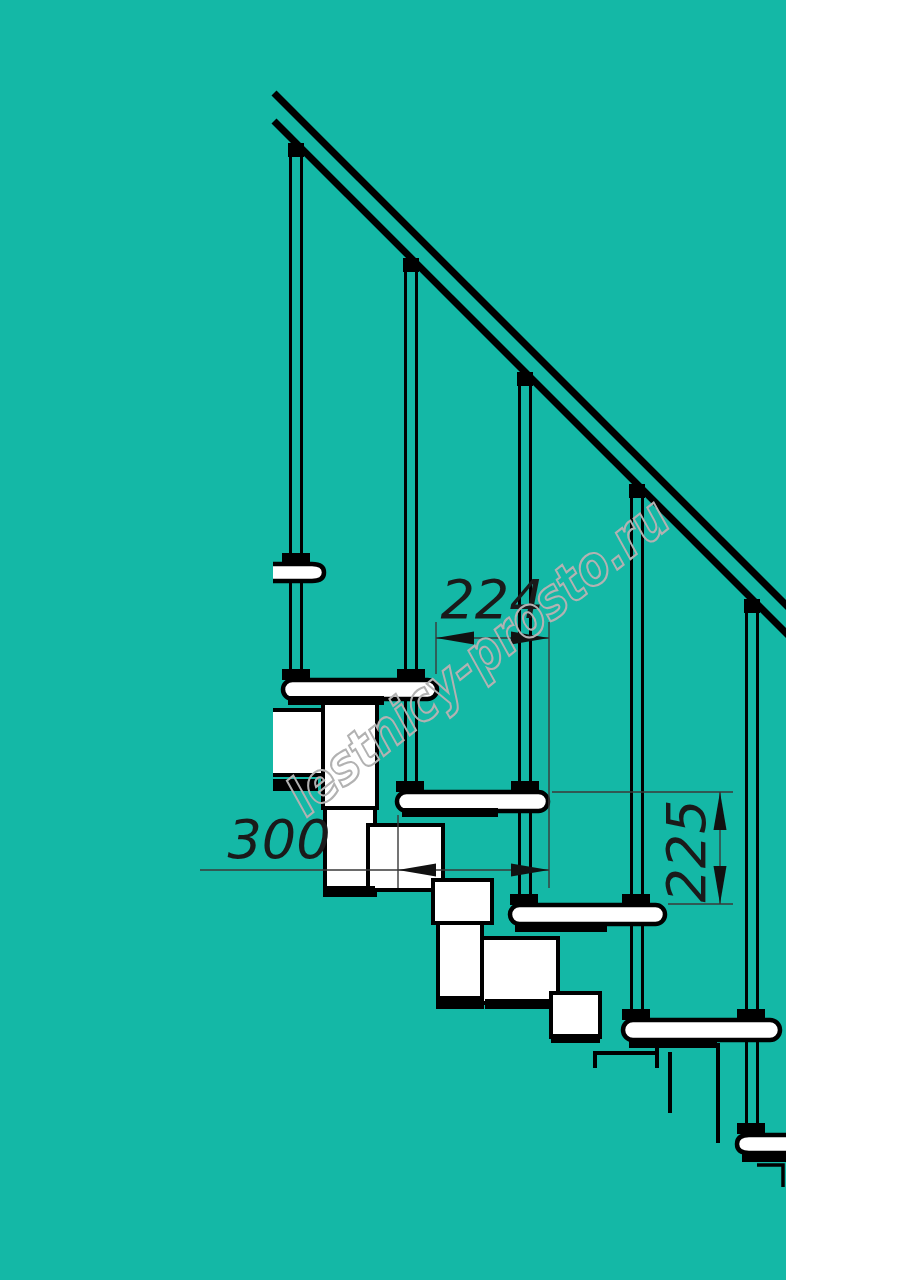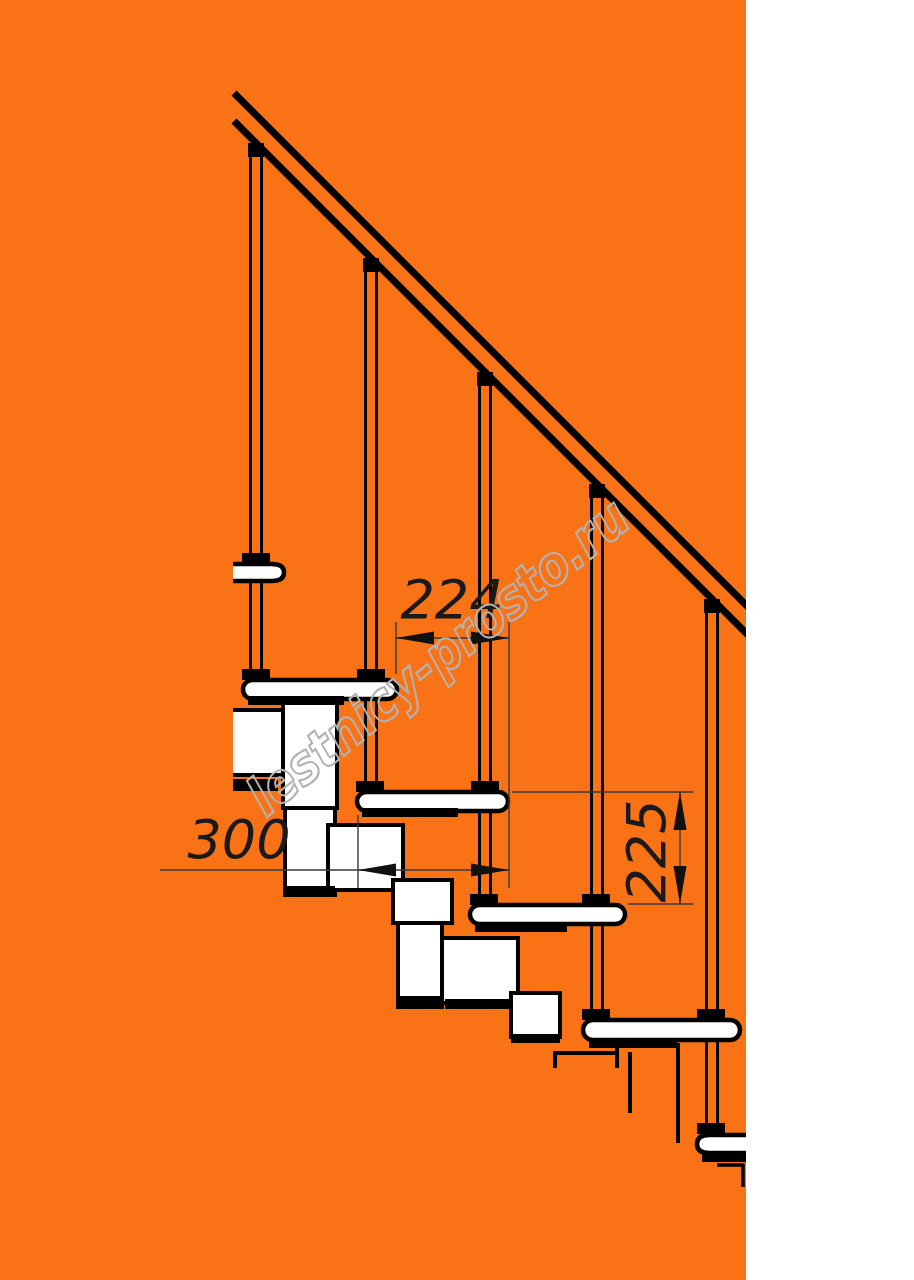--- a/index.html
+++ b/index.html
@@ -1,16 +1,16 @@
 <!DOCTYPE html>
 <html><head>
 <meta charset="utf-8">
 <style>
   html,body{margin:0;padding:0;background:#fff;}
-  .stage{position:relative;width:746px;height:1280px;background:#f97316;overflow:hidden;}
+  .stage{position:relative;width:746px;height:1280px;background:#14b8a6;overflow:hidden;padding-left:40px;}
   svg{display:block;}
   text{user-select:none;}
   .dimtext{font-family:"DejaVu Sans","Liberation Sans",sans-serif;font-style:italic;}
   .wmtext{font-family:"DejaVu Sans","Liberation Sans",sans-serif;font-style:italic;font-weight:bold;}
 </style>
 </head>
 <body>
 
 <div class="stage">
 <svg width="914" height="1280" viewBox="0 0 914 1280">

